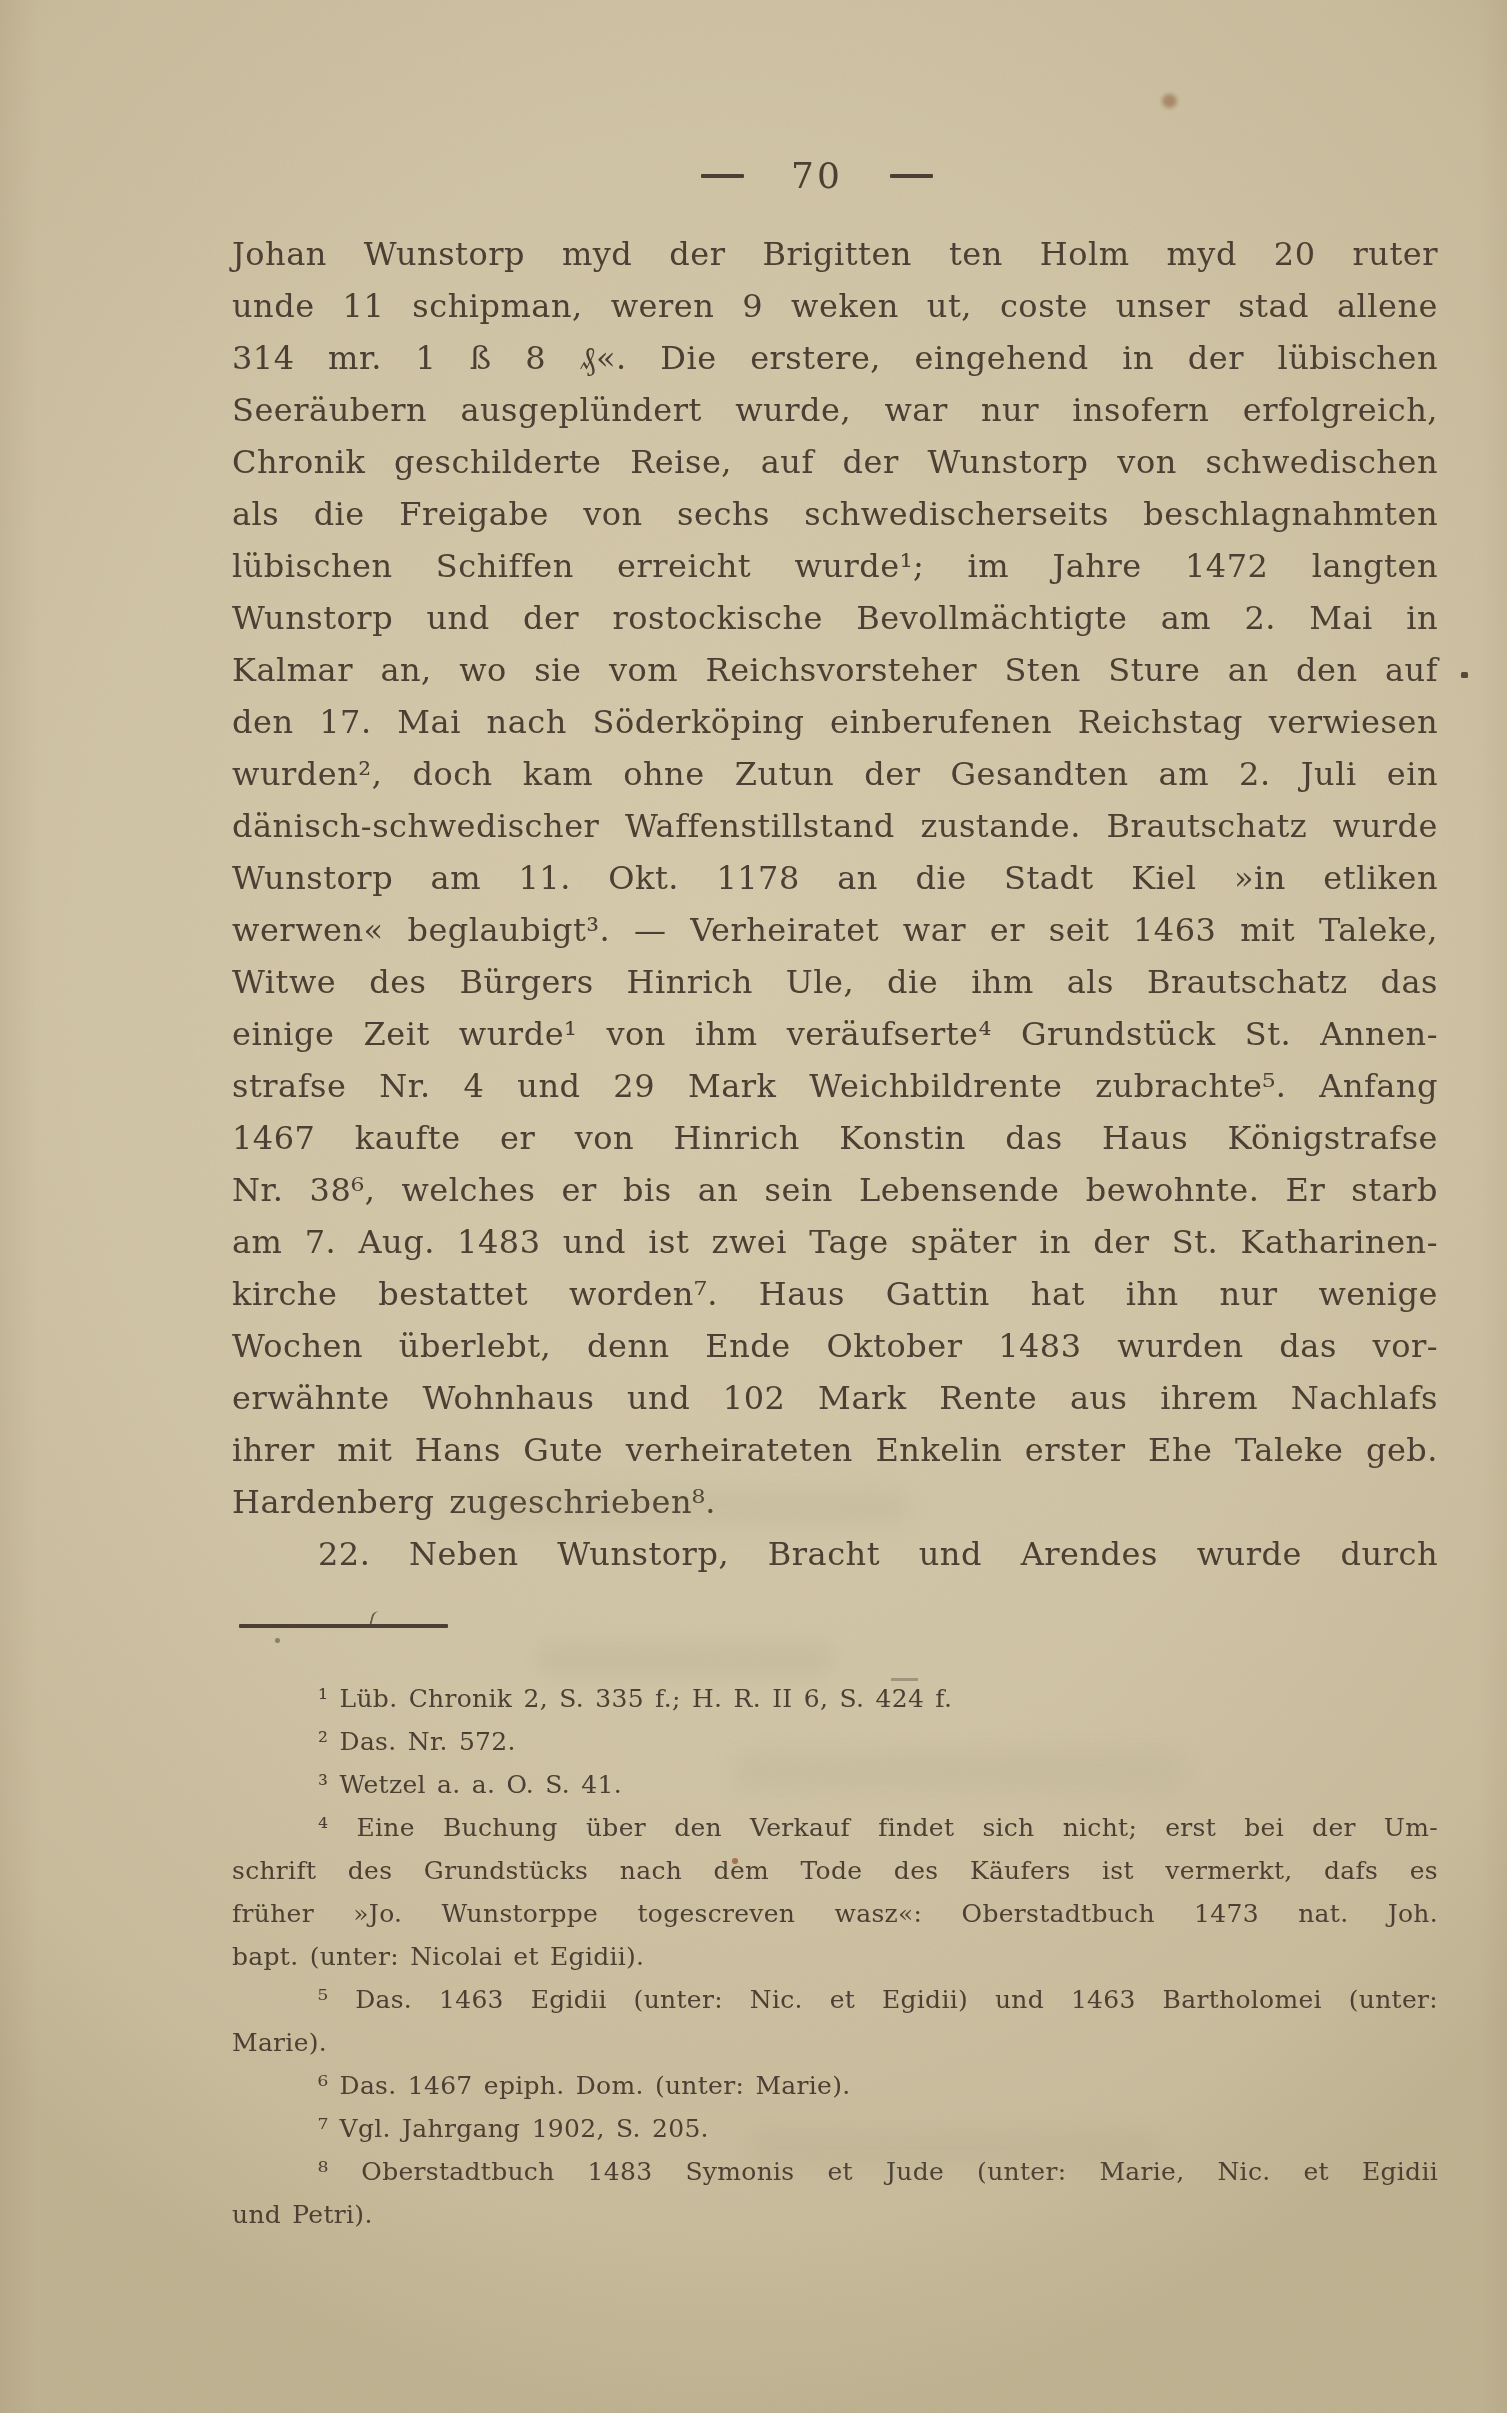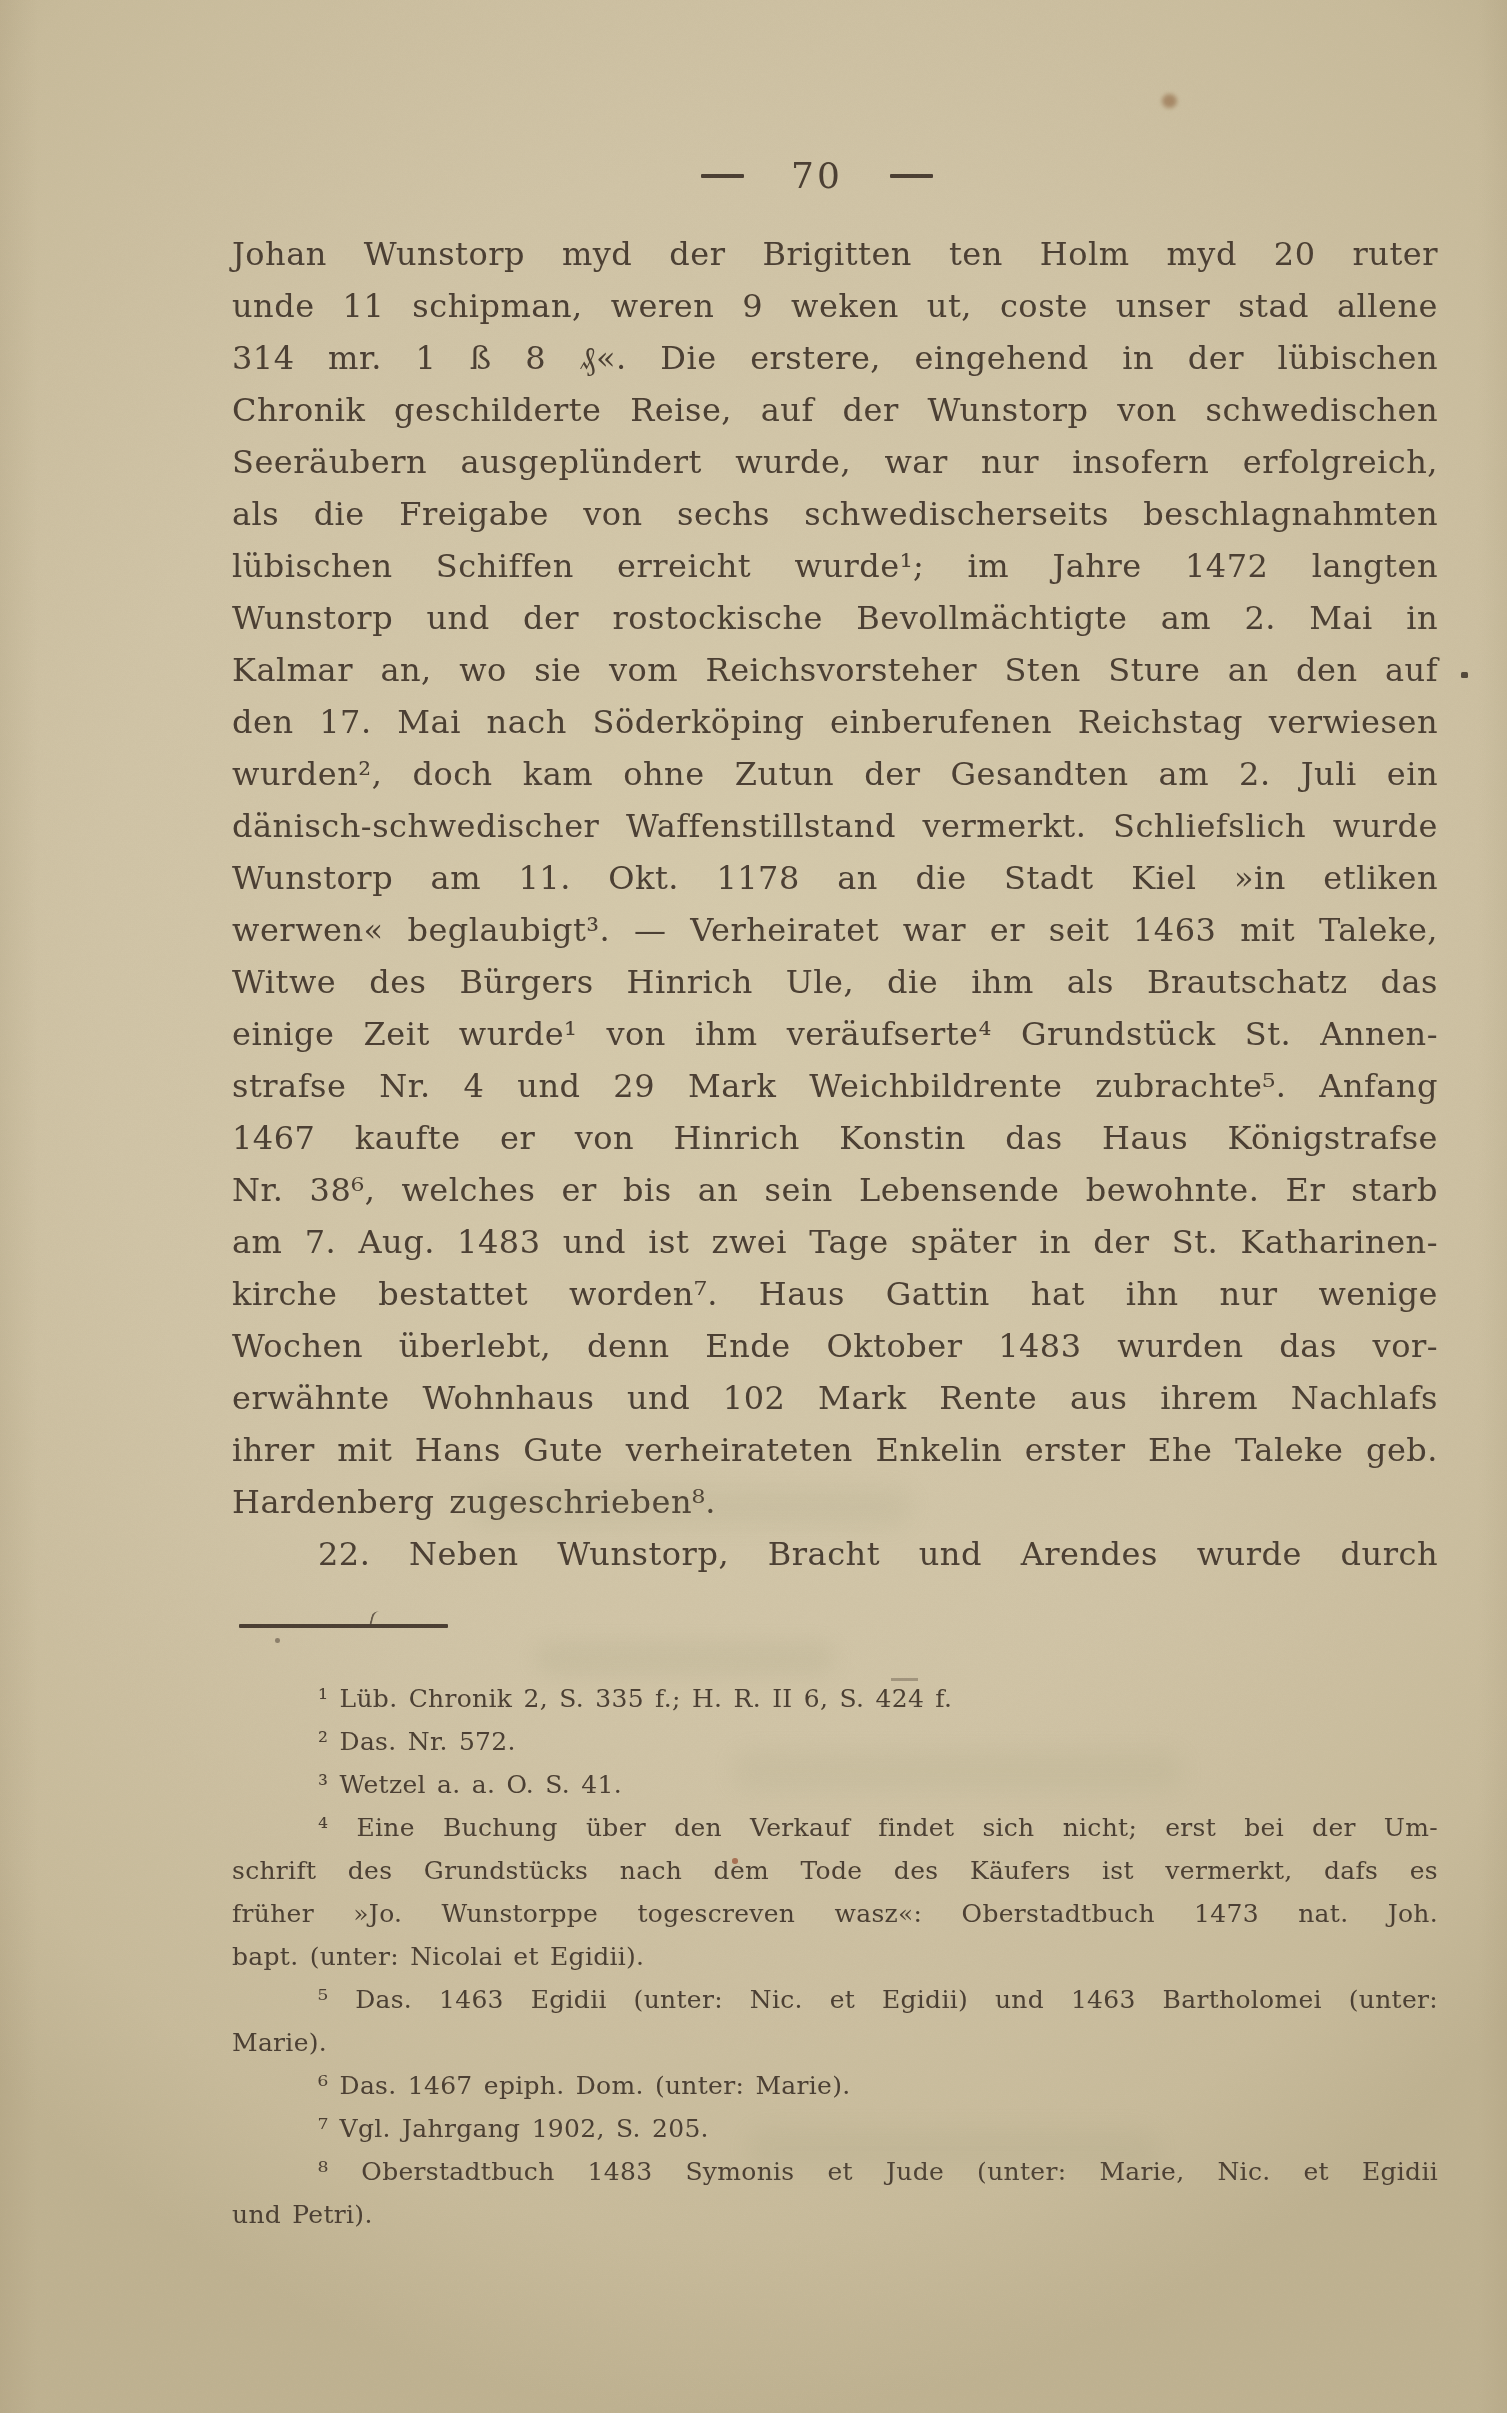--- a/index.html
+++ b/index.html
@@ -120,29 +120,29 @@
 <div class="page-number-row">
   <div class="pn-dash"></div>
   <div class="pn-num">70</div>
   <div class="pn-dash"></div>
 </div>
 
 <div id="body-lines">
     <div class="line justify">Johan Wunstorp myd der Brigitten ten Holm myd 20 ruter</div>
     <div class="line justify">unde 11 schipman, weren 9 weken ut, coste unser stad allene</div>
     <div class="line justify">314 mr. 1 ß 8 ₰«.  Die erstere, eingehend in der lübischen</div>
+    <div class="line justify">Seeräubern ausgeplündert wurde, war nur insofern erfolgreich,</div>
     <div class="line justify">Chronik geschilderte Reise, auf der Wunstorp von schwedischen</div>
-    <div class="line justify">Seeräubern ausgeplündert wurde, war nur insofern erfolgreich,</div>
     <div class="line justify">als die Freigabe von sechs schwedischerseits beschlagnahmten</div>
     <div class="line justify">lübischen Schiffen erreicht wurde¹; im Jahre 1472 langten</div>
     <div class="line justify">Wunstorp und der rostockische Bevollmächtigte am 2. Mai in</div>
     <div class="line justify">Kalmar an, wo sie vom Reichsvorsteher Sten Sture an den auf</div>
     <div class="line justify">den 17. Mai nach Söderköping einberufenen Reichstag verwiesen</div>
     <div class="line justify">wurden², doch kam ohne Zutun der Gesandten am 2. Juli ein</div>
-    <div class="line justify">dänisch-schwedischer Waffenstillstand vermerkt.  Schliefslich wurde</div>
+    <div class="line justify">dänisch-schwedischer Waffenstillstand zustande.  Brautschatz wurde</div>
     <div class="line justify">Wunstorp am 11. Okt. 1178 an die Stadt Kiel »in etliken</div>
     <div class="line justify">werwen« beglaubigt³. — Verheiratet war er seit 1463 mit Taleke,</div>
     <div class="line justify">Witwe des Bürgers Hinrich Ule, die ihm als Brautschatz das</div>
     <div class="line justify">einige Zeit wurde¹ von ihm veräufserte⁴ Grundstück St. Annen-</div>
     <div class="line justify">strafse Nr. 4 und 29 Mark Weichbildrente zubrachte⁵.  Anfang</div>
     <div class="line justify">1467 kaufte er von Hinrich Konstin das Haus Königstrafse</div>
     <div class="line justify">Nr. 38⁶, welches er bis an sein Lebensende bewohnte.  Er starb</div>
     <div class="line justify">am 7. Aug. 1483 und ist zwei Tage später in der St. Katharinen-</div>
     <div class="line justify">kirche bestattet worden⁷.  Haus Gattin hat ihn nur wenige</div>
     <div class="line justify">Wochen überlebt, denn Ende Oktober 1483 wurden das vor-</div>

